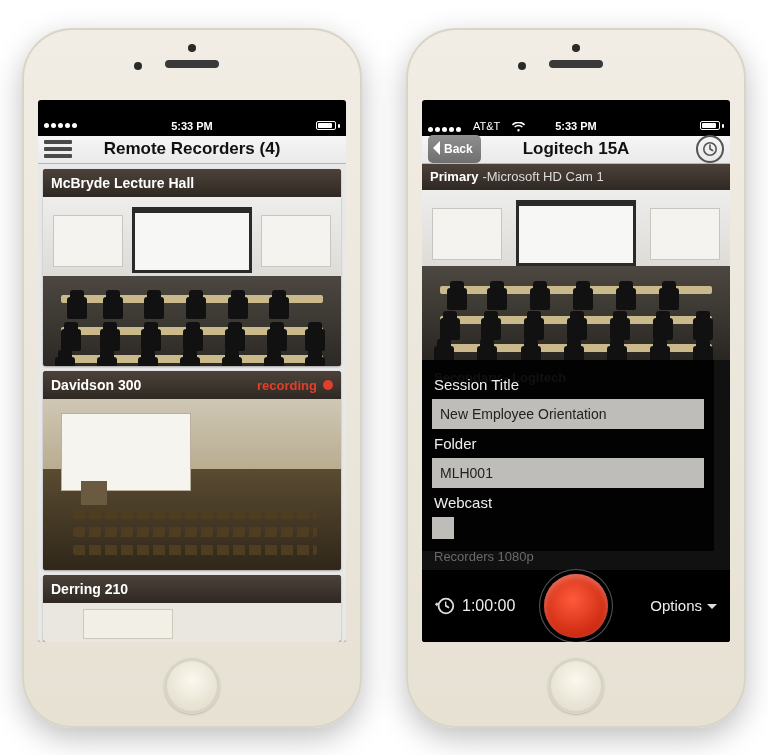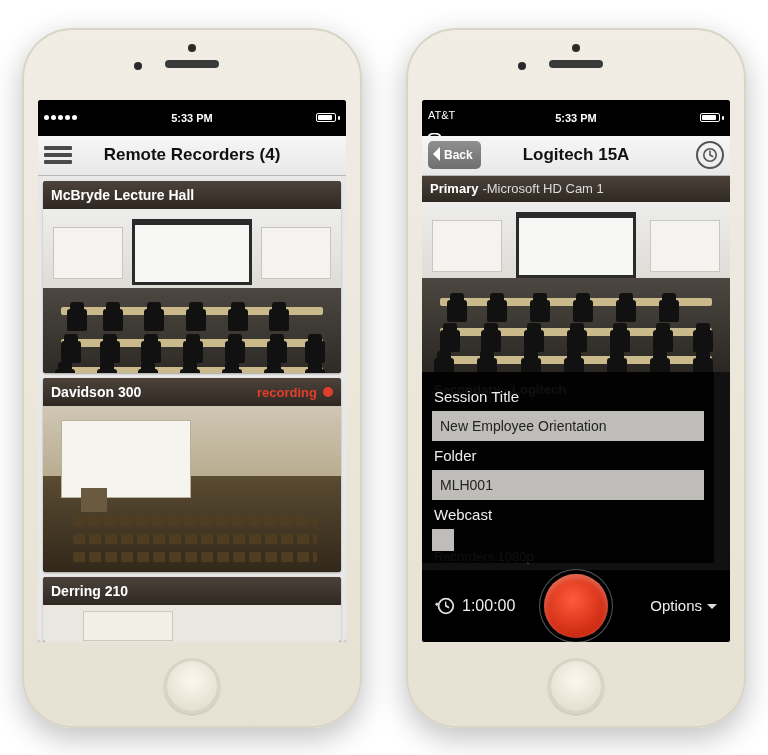--- a/index.html
+++ b/index.html
@@ -78,43 +78,44 @@
     transform: translateX(-50%);
     width: 56px;
     height: 56px;
     border-radius: 50%;
     background: radial-gradient(circle at 50% 40%, #fbf8ef, #e4dfce 70%);
     box-shadow: inset 0 0 0 3px #d8d4c5, 0 1px 2px rgba(0,0,0,0.2);
   }
 
   
   .statusbar {
-    height: 36px;
+    height: 20px;
     background: #000;
     color: #fff;
     font-size: 11px;
     display: flex;
     align-items: center;
     justify-content: space-between;
     padding: 0 6px;
     font-weight: 500;
-  }
-  .statusbar .left, .statusbar .right { display:flex; align-items:flex-start; gap:12px;flex-direction:column;}
+    margin-top: 16px;
+  }
+  .statusbar .left, .statusbar .right { display:flex; align-items:flex-end; gap:12px;}
   .sig-dots { display:flex; gap:2px; }
   .sig-dots span { width:5px; height:5px; border-radius:50%; background:#fff; display:block;}
   .wifi-icon svg { display:block; }
   .battery { display:flex; align-items:center; gap:2px;}
   .battery-body { width:20px; height:9px; border:1px solid #fff; border-radius:2px; position:relative;}
   .battery-body::after { content:""; position:absolute; left:1px; top:1px; bottom:1px; width:14px; background:#fff; border-radius:1px;}
   .battery-tip { width:2px; height:4px; background:#fff; border-radius:1px;}
   .statusbar .center { position:absolute; left:50%; transform:translateX(-50%); font-weight:600;}
 
   
   .navbar {
-    height: 40px;
+    height: 28px;
     background: linear-gradient(#f6f6f6,#e9e9e9);
     border-bottom: 1px solid #b7b7b7;
     display: flex;
     align-items: center;
     justify-content: center;
     position: relative;
   }
   .nav-title {
     font-size: 17px;
     font-weight: 700;

